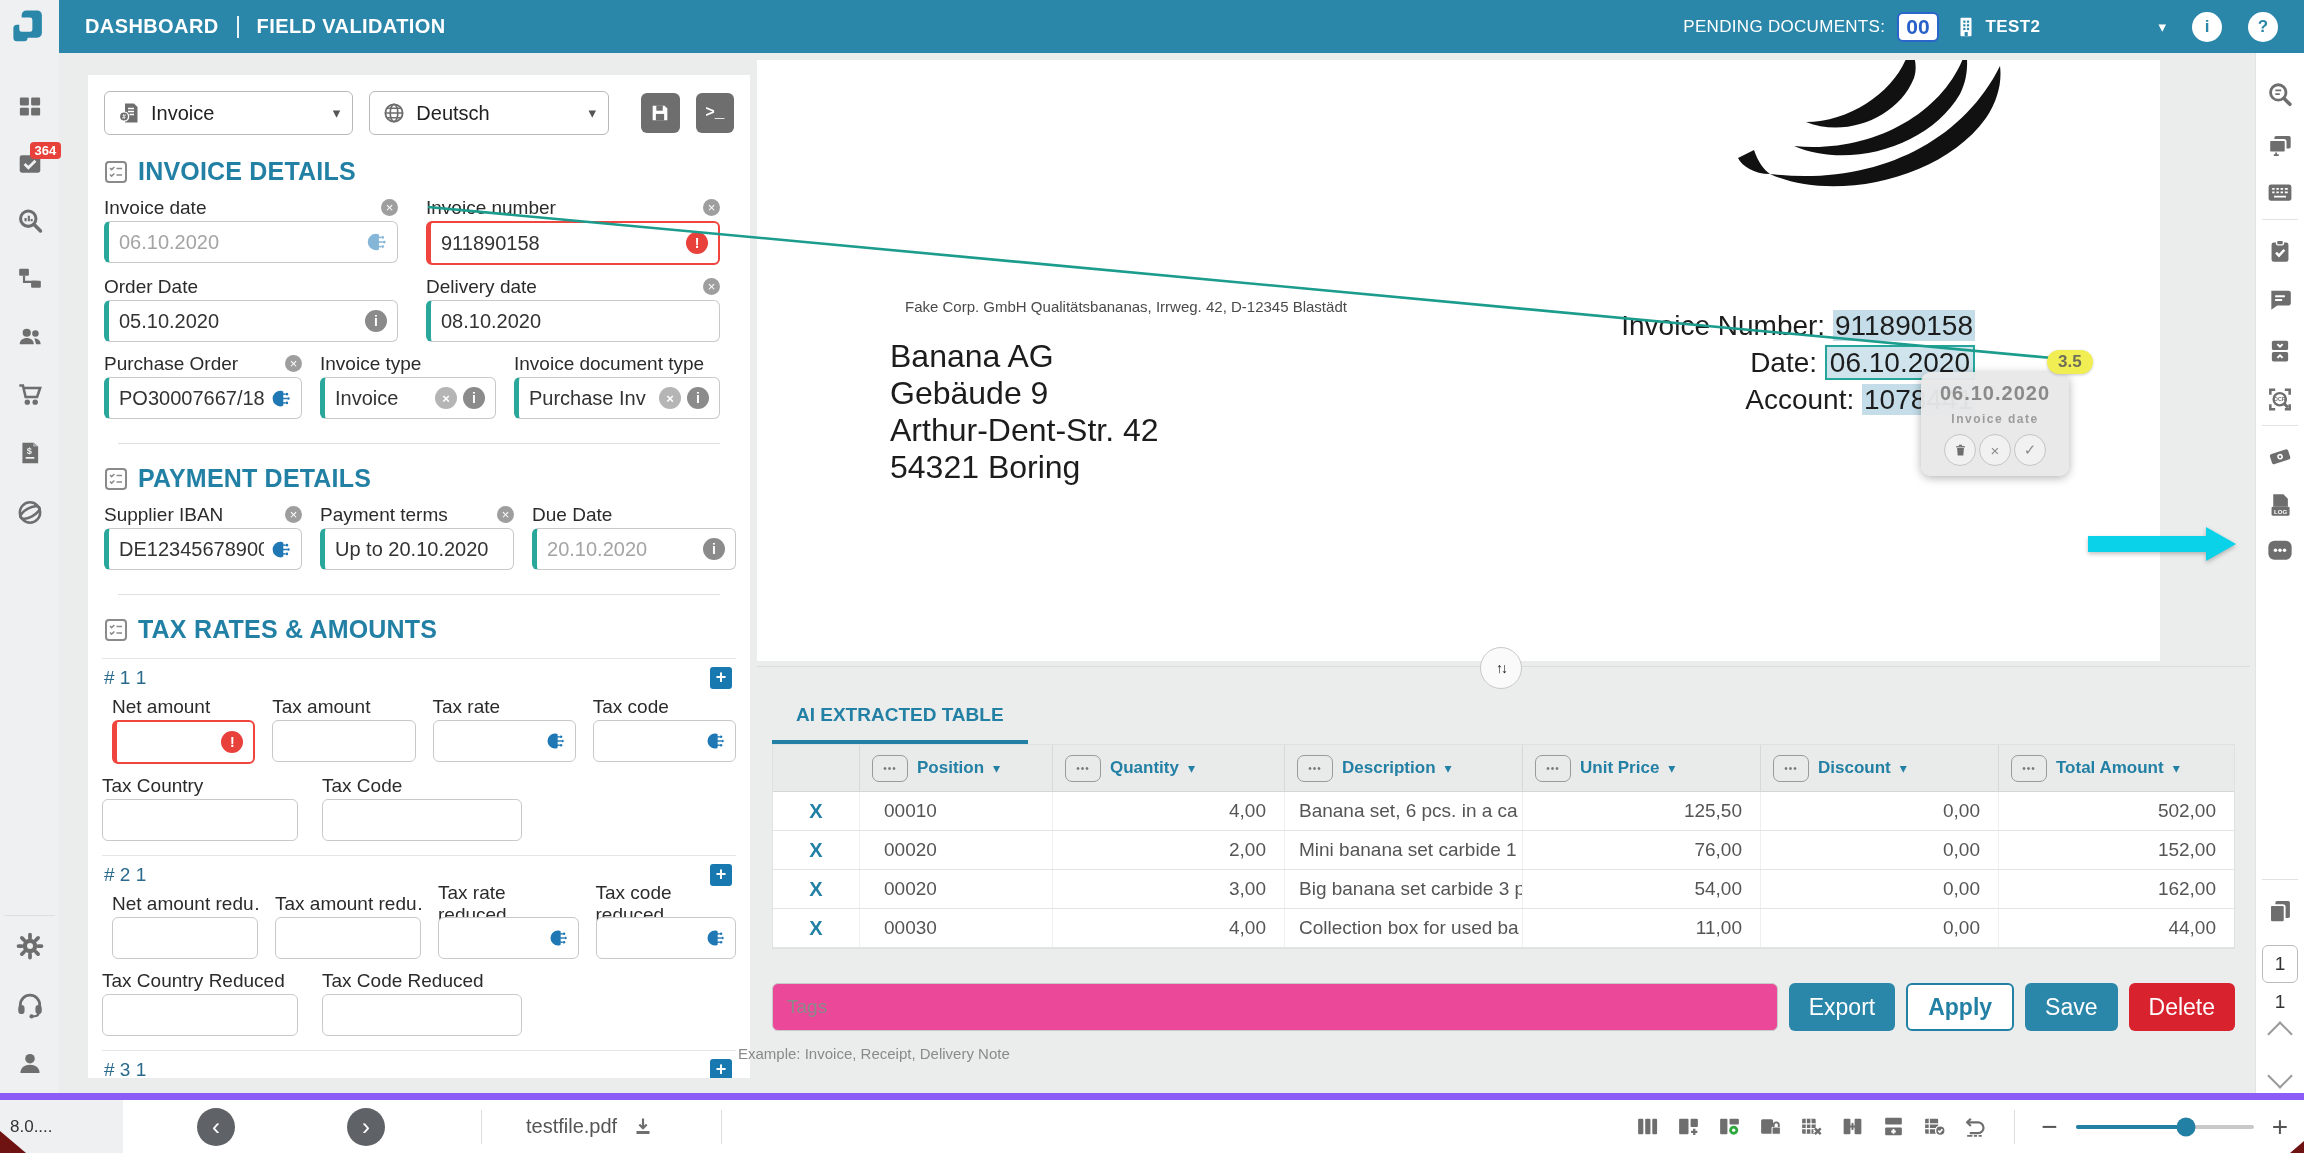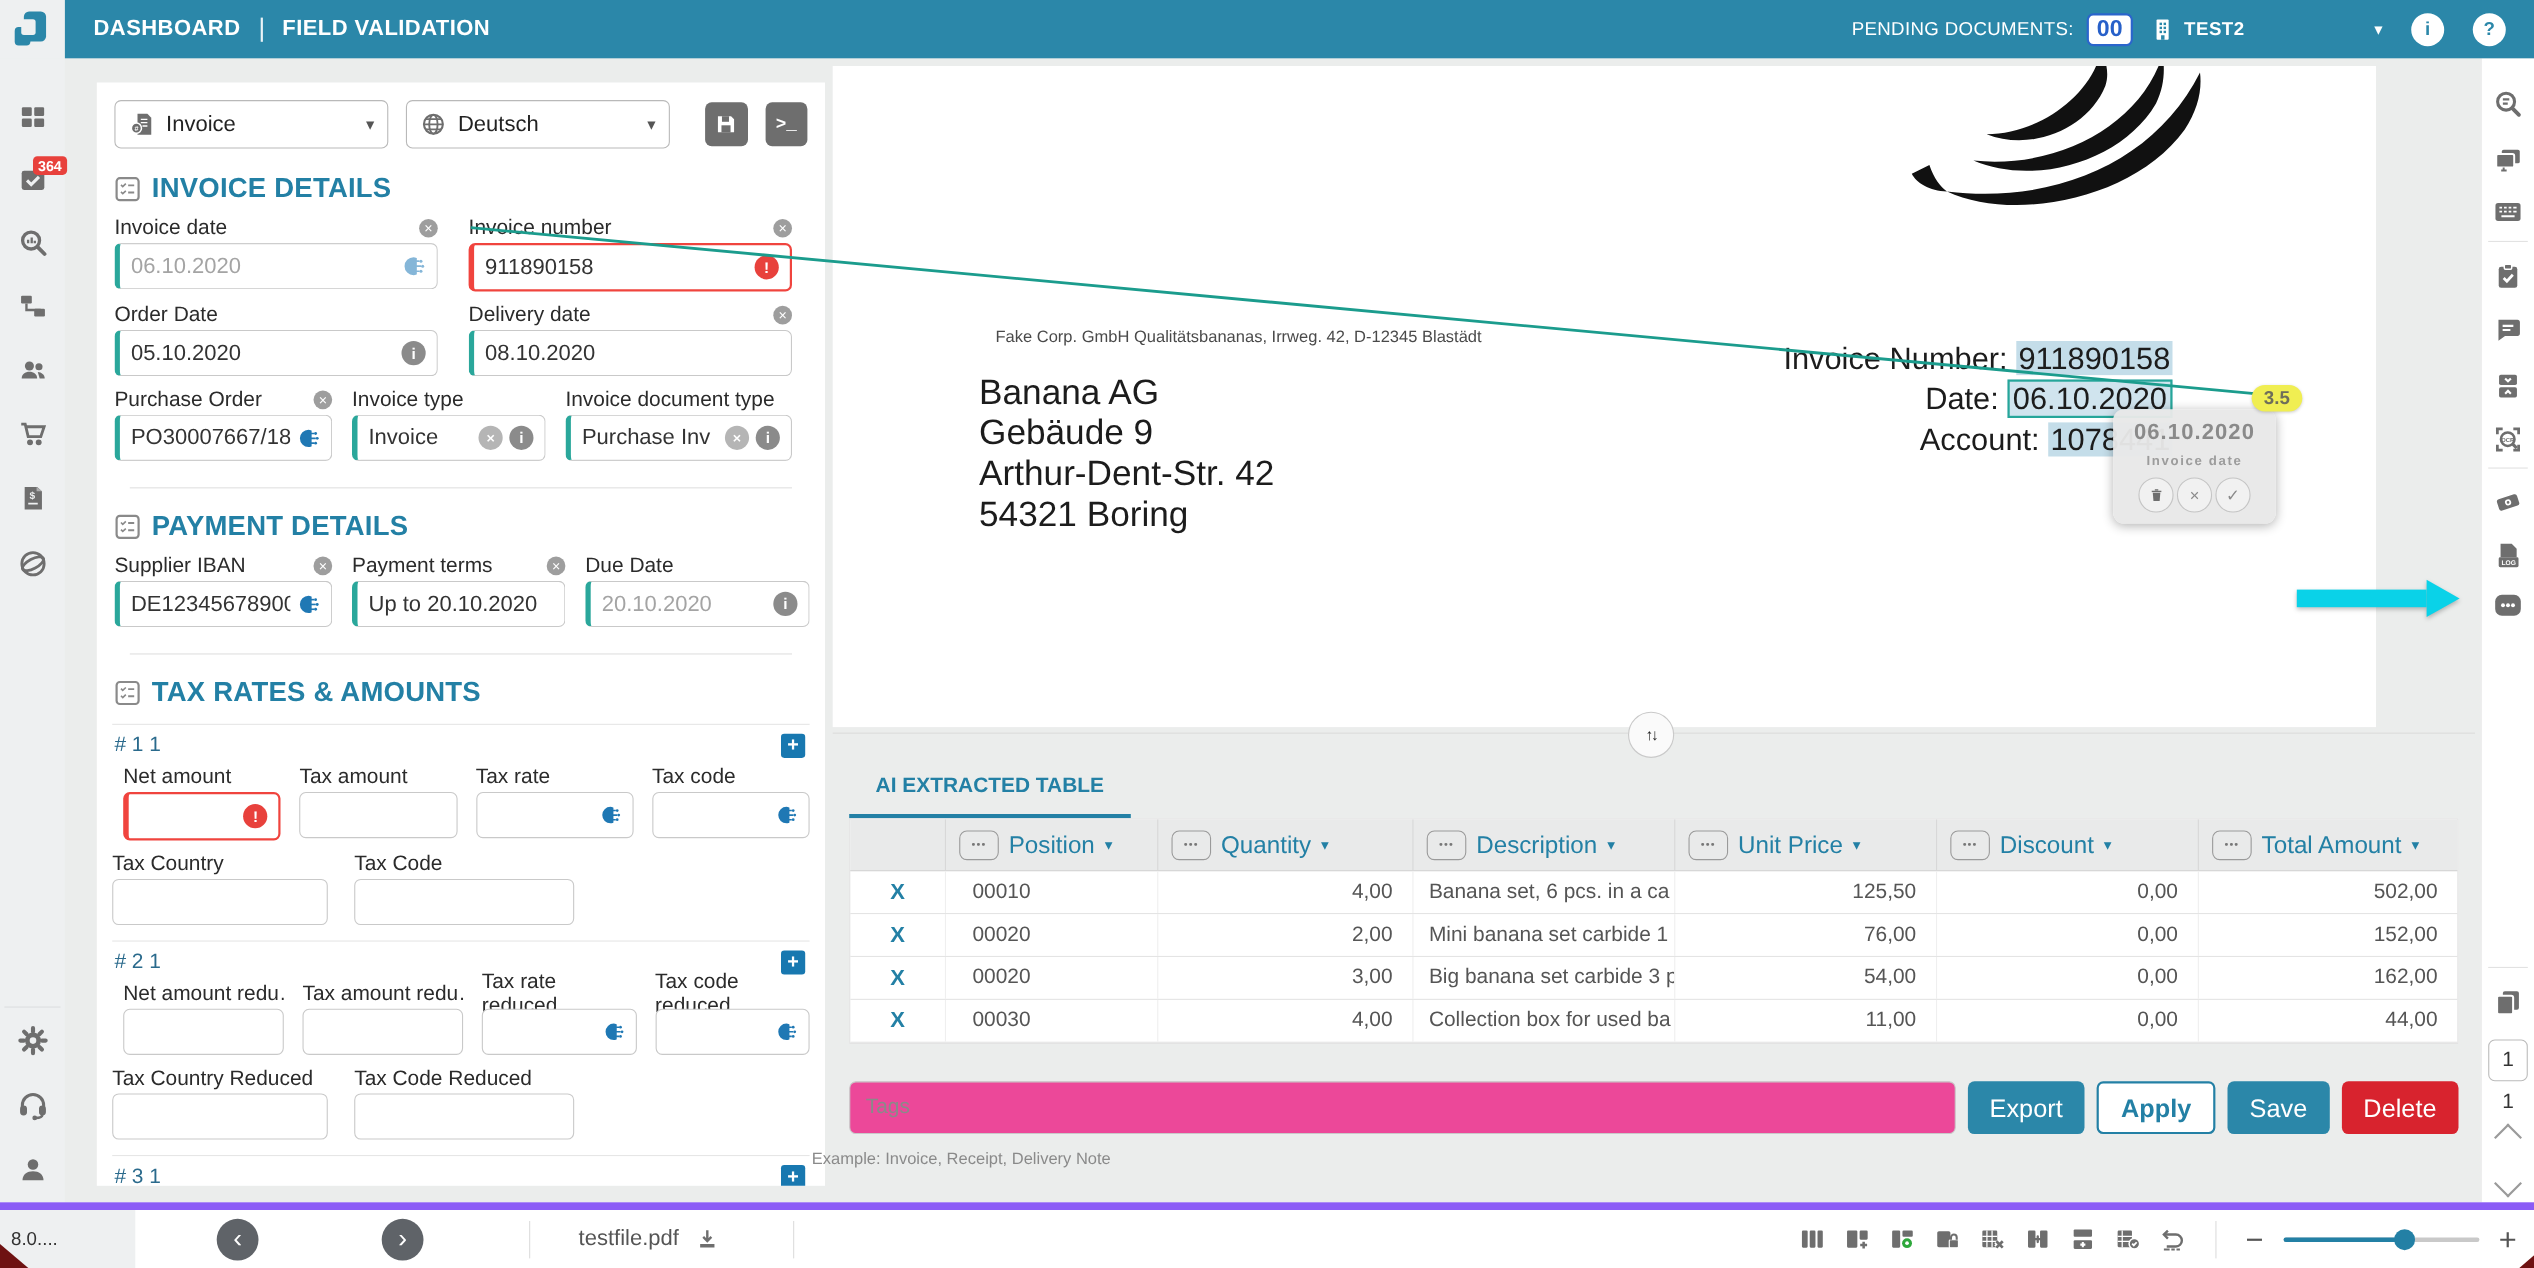--- a/index.html
+++ b/index.html
@@ -81,21 +81,21 @@
   .tabs{position:absolute;left:713px;top:636px;height:55px;display:flex;}
   .tab{display:flex;align-items:center;justify-content:center;font-size:19px;font-weight:bold;cursor:pointer;padding:0 24px;}
   .tab.ai{color:#2380a5;border-bottom:4px solid #2380a5;}
   .tab.ex{background:#fff;color:#2f2f2f;}
   .dtable{position:absolute;left:713px;top:691px;width:1463px;background:#fff;border:1px solid #e0e0e0;box-sizing:border-box;}
   .thead,.trow{display:grid;grid-template-columns:86px 193px 232px 238px 238px 238px 236px;}
   .thead{background:#e9eaea;height:46px;border-bottom:1px solid #d5d5d5;}
   .hcell{display:flex;align-items:center;gap:9px;padding-left:12px;border-left:1px solid #d8d8d8;overflow:hidden;}
   .hcell:first-child{border-left:none;}
   .grip{min-width:34px;height:25px;border:1.5px solid #9a9a9a;border-radius:7px;color:#777;font-size:10px;letter-spacing:1px;display:flex;align-items:center;justify-content:center;cursor:grab;}
-  .hlab{color:#2380a5;font-weight:normal;font-size:22px;white-space:nowrap;}
+  .hlab{color:#2380a5;font-weight:bold;font-size:17px;white-space:nowrap;}
   .hcar{color:#2380a5;font-size:14px;}
   .trow{height:38px;border-bottom:1px solid #e4e4e4;}
   .tcell{display:flex;align-items:center;font-size:19px;color:#555;border-left:1px solid #efefef;overflow:hidden;white-space:nowrap;}
   .tcell:first-child{border-left:none;justify-content:center;}
   .xdel{color:#2380a5;font-weight:bold;font-size:20px;cursor:pointer;}
   .tcell.lft{padding-left:24px;} .tcell.desc{padding-left:14px;} .tcell.num{justify-content:flex-end;padding-right:18px;}
   
   .tagsrow{position:absolute;left:713px;top:930px;width:1463px;display:flex;gap:11px;}
   .tags-input{flex:1;height:48px;border:1px solid #c9c9c9;border-radius:6px;padding:0 14px;font-size:19px;font-family:"Liberation Sans",sans-serif;color:#333;box-sizing:border-box;background:#ec4899;}
   .tags-input::placeholder{color:#8a8a8a;}

